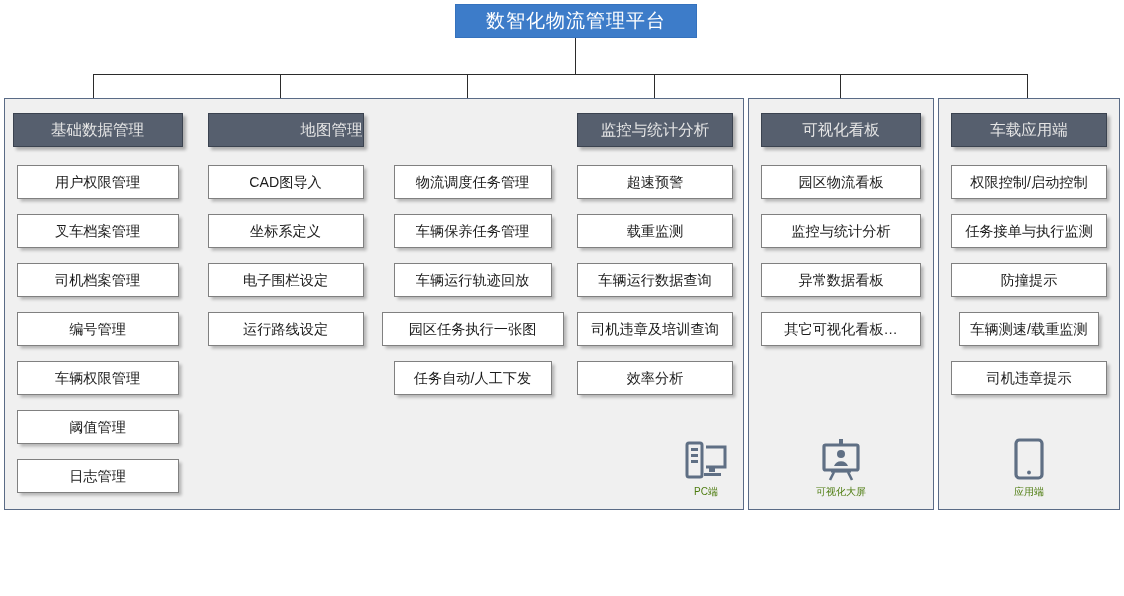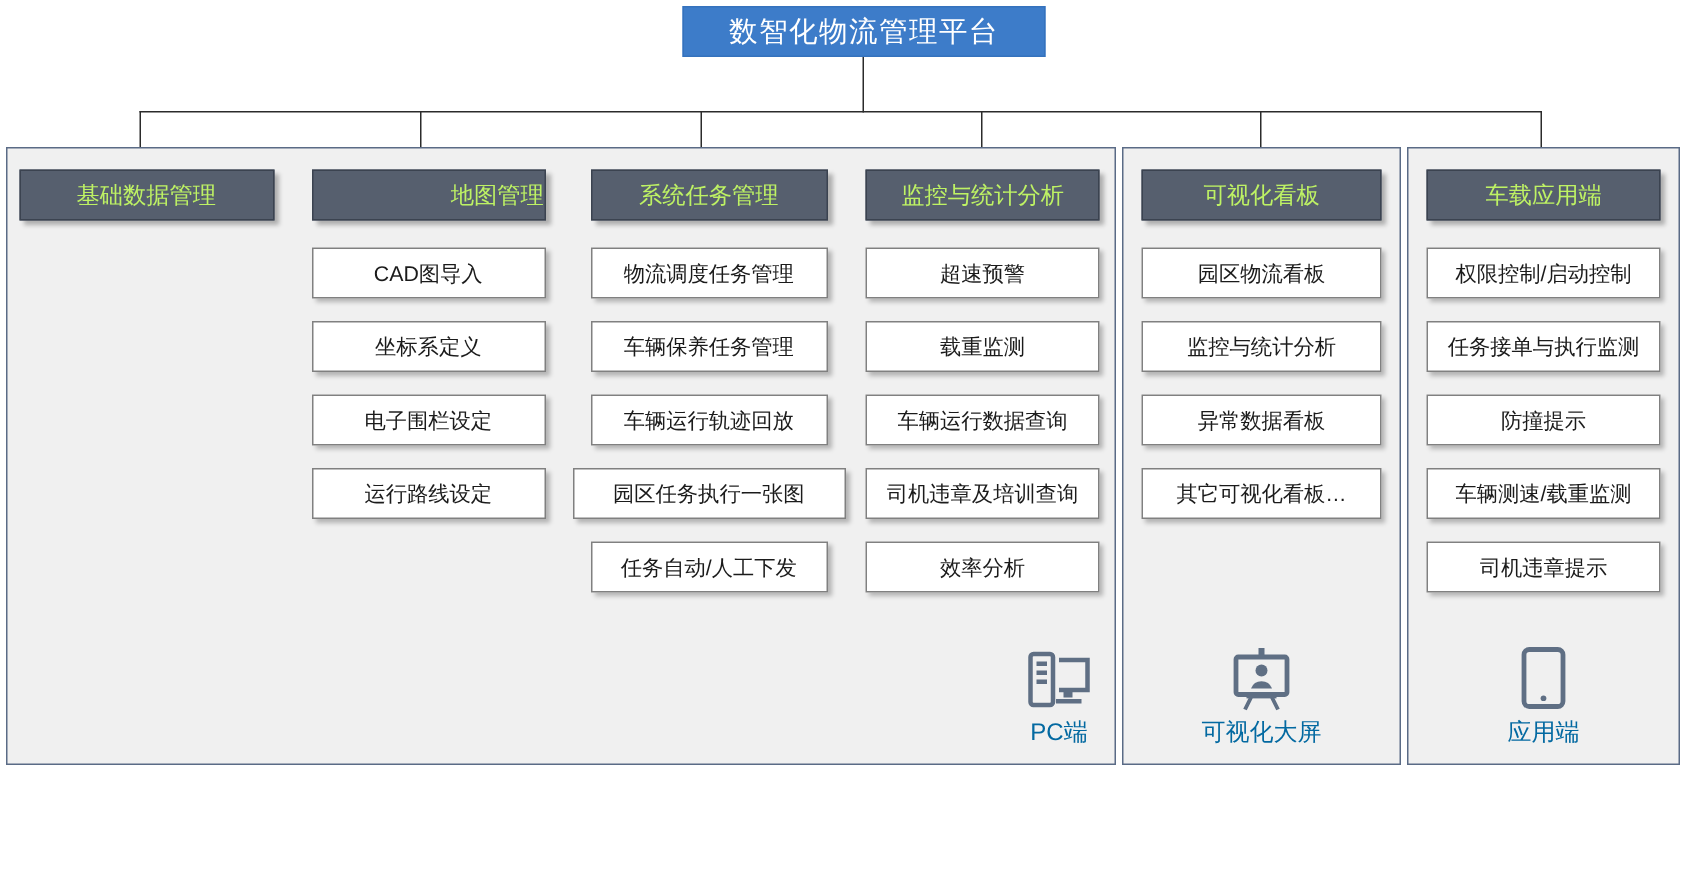--- a/index.html
+++ b/index.html
@@ -53,21 +53,21 @@
 
   .col-header{
     position:absolute;
     left:50%;transform:translateX(-50%);
     top:14px;
     height:34px;
     background:#565f6e;
     border:1px solid #3b4350;
     box-shadow:3px 3px 3px rgba(0,0,0,0.28);
     display:flex;align-items:center;justify-content:center;
-    color:#bef264;
+    color:#e5e5e5;
     font-size:15.5px;
     box-sizing:border-box;
     white-space:nowrap;
   }
 
   .items{
     position:absolute;
     left:0;right:0;
     top:66px;
   }
@@ -91,22 +91,22 @@
     bottom:10px;
     left:50%;
     transform:translateX(-50%);
     display:flex;
     flex-direction:column;
     align-items:center;
     color:#5f6f84;
   }
   .device svg{display:block;}
   .device .dev-label{
-    font-size:16px;
-    color:#0369a1;
+    font-size:10px;
+    color:#4d7c0f;
     margin-top:2px;
     white-space:nowrap;
   }
   #device-pc{left:auto;right:14px;transform:none;}
 </style>
 </head>
 <body>
 
 <div id="stage">
 
@@ -129,20 +129,43 @@
   <div class="stub" style="left:654px;top:99px;height:14px;"></div>
   <div class="stub" style="left:840px;top:99px;height:14px;"></div>
   <div class="stub" style="left:1027px;top:99px;height:14px;"></div>
 
   <div class="panel" id="panel-main">
 
     <div class="col" style="left:0px;width:185px;">
       <div class="col-header" style="width:170px;">
         <span>基础数据管理</span>
       </div>
+      <div class="items">
+        <div class="item" style="width:162px;">
+            <span>用户权限管理</span>
+          </div>
+        <div class="item" style="width:162px;">
+            <span>叉车档案管理</span>
+          </div>
+        <div class="item" style="width:162px;">
+            <span>司机档案管理</span>
+          </div>
+        <div class="item" style="width:162px;">
+            <span>编号管理</span>
+          </div>
+        <div class="item" style="width:162px;">
+            <span>车辆权限管理</span>
+          </div>
+        <div class="item" style="width:162px;">
+            <span>阈值管理</span>
+          </div>
+        <div class="item" style="width:162px;">
+            <span>日志管理</span>
+          </div>
+      </div>
     </div>
 
     <div class="col" style="left:187px;width:187px;">
       <div class="col-header" style="width:156px;justify-content:flex-end;">
         <span>地图管理</span>
       </div>
       <div class="items">
         <div class="item" style="width:156px;text-align:right;">
             <span>CAD图导入</span>
           </div>
@@ -152,23 +175,20 @@
         <div class="item" style="width:156px;">
             <span>电子围栏设定</span>
           </div>
         <div class="item" style="width:156px;">
             <span>运行路线设定</span>
           </div>
       </div>
     </div>
 
     <div class="col" style="left:374px;width:187px;">
-      <div class="col-header" style="width:158px;">
-        <span>系统任务管理</span>
-      </div>
       <div class="items">
         <div class="item" style="width:158px;">
             <span>物流调度任务管理</span>
           </div>
         <div class="item" style="width:158px;">
             <span>车辆保养任务管理</span>
           </div>
         <div class="item" style="width:158px;">
             <span>车辆运行轨迹回放</span>
           </div>
@@ -259,21 +279,21 @@
       <div class="items">
         <div class="item" style="width:156px;">
             <span>权限控制/启动控制</span>
           </div>
         <div class="item" style="width:156px;">
             <span>任务接单与执行监测</span>
           </div>
         <div class="item" style="width:156px;">
             <span>防撞提示</span>
           </div>
-        <div class="item" style="width:156px;text-align:center;">
+        <div class="item" style="width:140px;text-align:center;">
             <span>车辆测速/载重监测</span>
           </div>
         <div class="item" style="width:156px;">
             <span>司机违章提示</span>
           </div>
       </div>
     </div>
     <div class="device">
       <svg width="36" height="46" viewBox="0 0 36 46">
         <rect x="5" y="3" width="26" height="38" rx="3.5" fill="none" stroke="#5f6f84" stroke-width="3.2"></rect>

